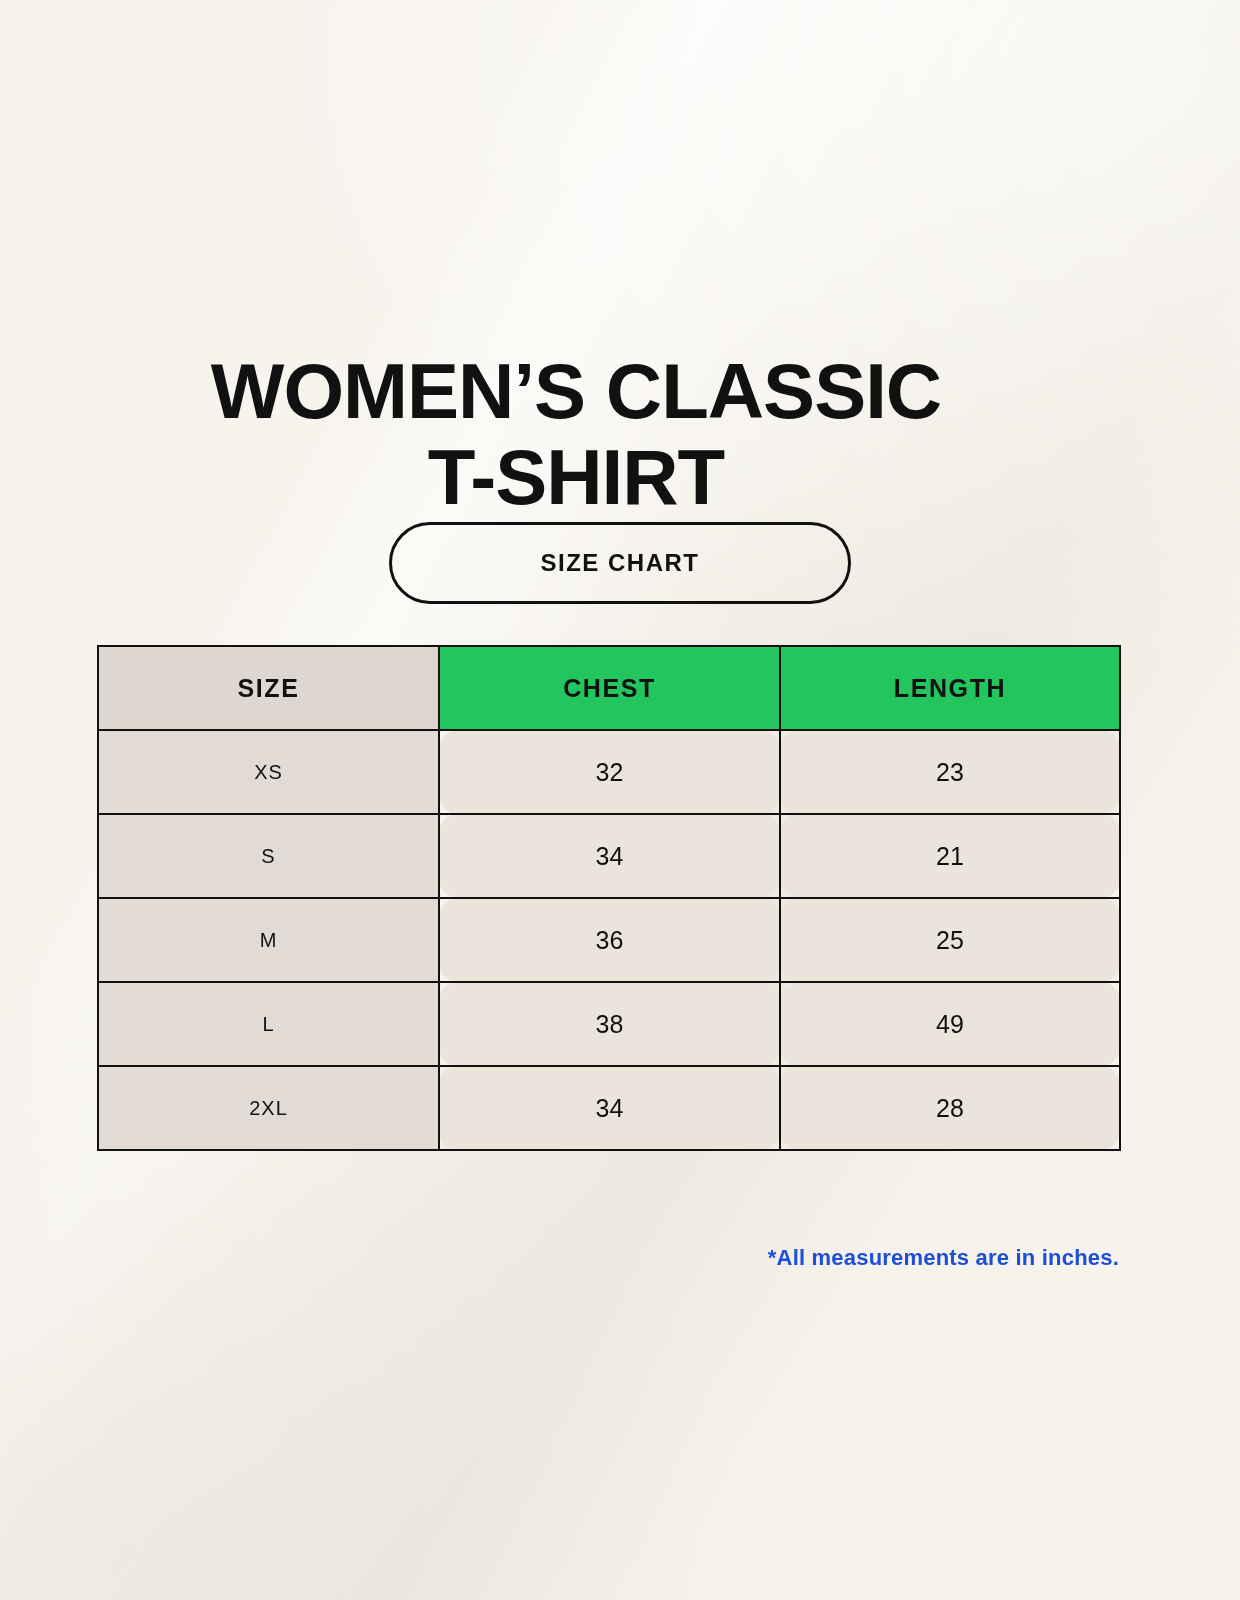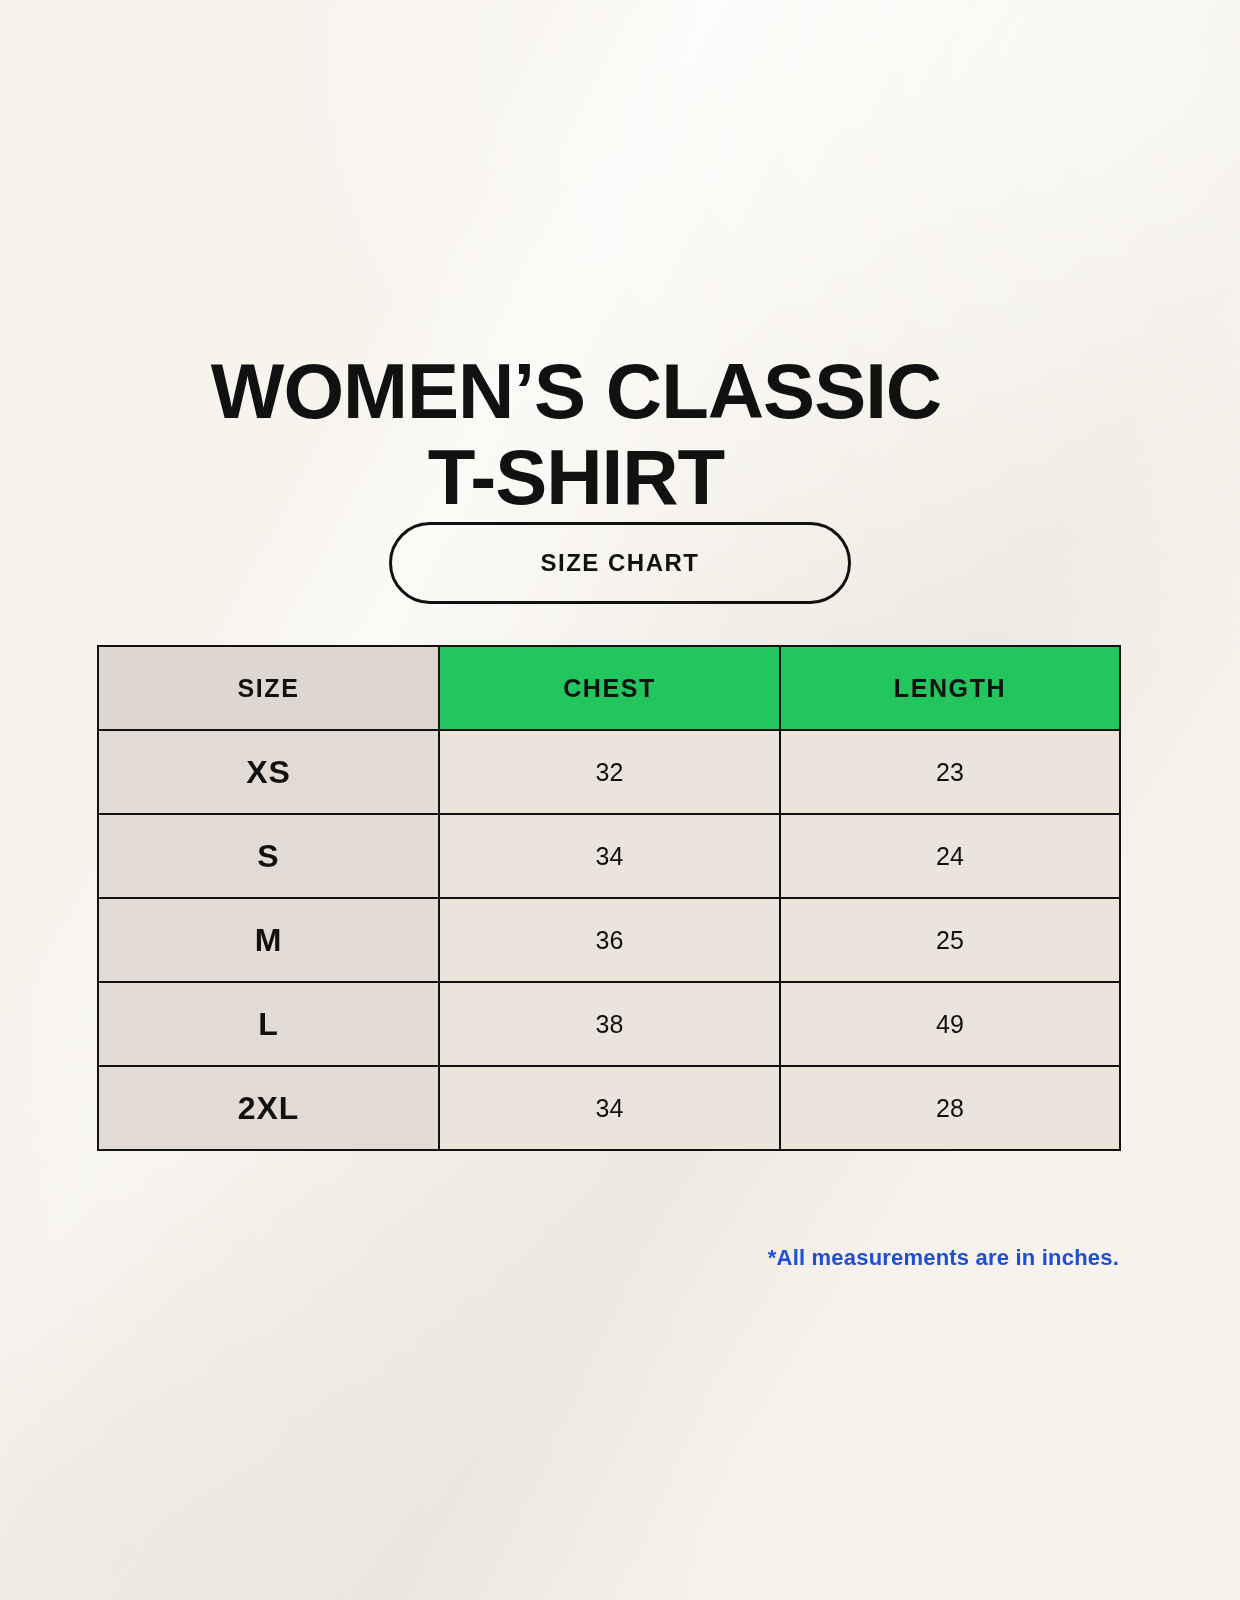--- a/index.html
+++ b/index.html
@@ -115,29 +115,29 @@
   }
   th.h-accent {
     background: #22c55e;
     font-size: 25px;
     font-weight: 700;
     letter-spacing: 1.6px;
   }
 
   td.cell-size {
     background: #e2dad4;
-    font-size: 32px;
-    font-weight: 700;
+    font-size: 20px;
+    font-weight: 400;
     letter-spacing: 1px;
-    border-radius: 6px;
   }
   td.cell-val {
     background: #ebe4da;
     font-size: 25px;
     font-weight: 400;
+    border-radius: 19px;
   }
 
   .footnote {
     position: absolute;
     right: 121px;
     top: 1245px;
     font-size: 22px;
     font-weight: 600;
     color: #1d4ed8;
     letter-spacing: 0.2px;
@@ -176,21 +176,21 @@
       </thead>
       <tbody>
         <tr>
           <td class="cell-size">XS</td>
           <td class="cell-val">32</td>
           <td class="cell-val">23</td>
         </tr>
         <tr>
           <td class="cell-size">S</td>
           <td class="cell-val">34</td>
-          <td class="cell-val">24</td>
+          <td class="cell-val">21</td>
         </tr>
         <tr>
           <td class="cell-size">M</td>
           <td class="cell-val">36</td>
           <td class="cell-val">25</td>
         </tr>
         <tr>
           <td class="cell-size">L</td>
           <td class="cell-val">38</td>
           <td class="cell-val">49</td>

